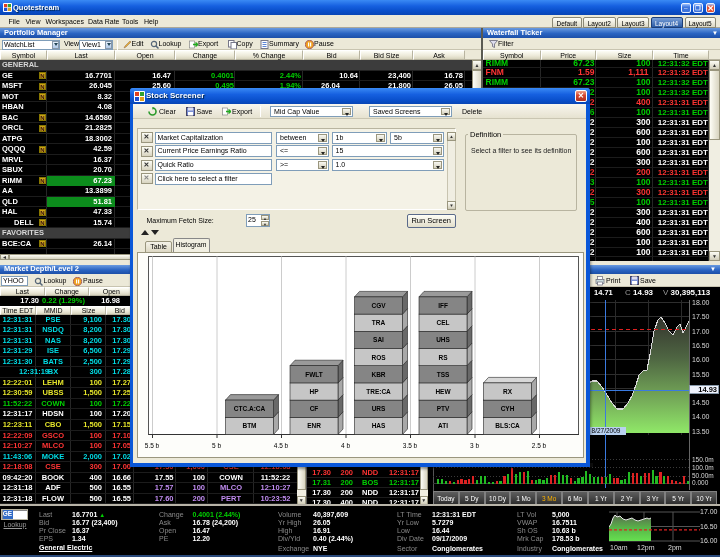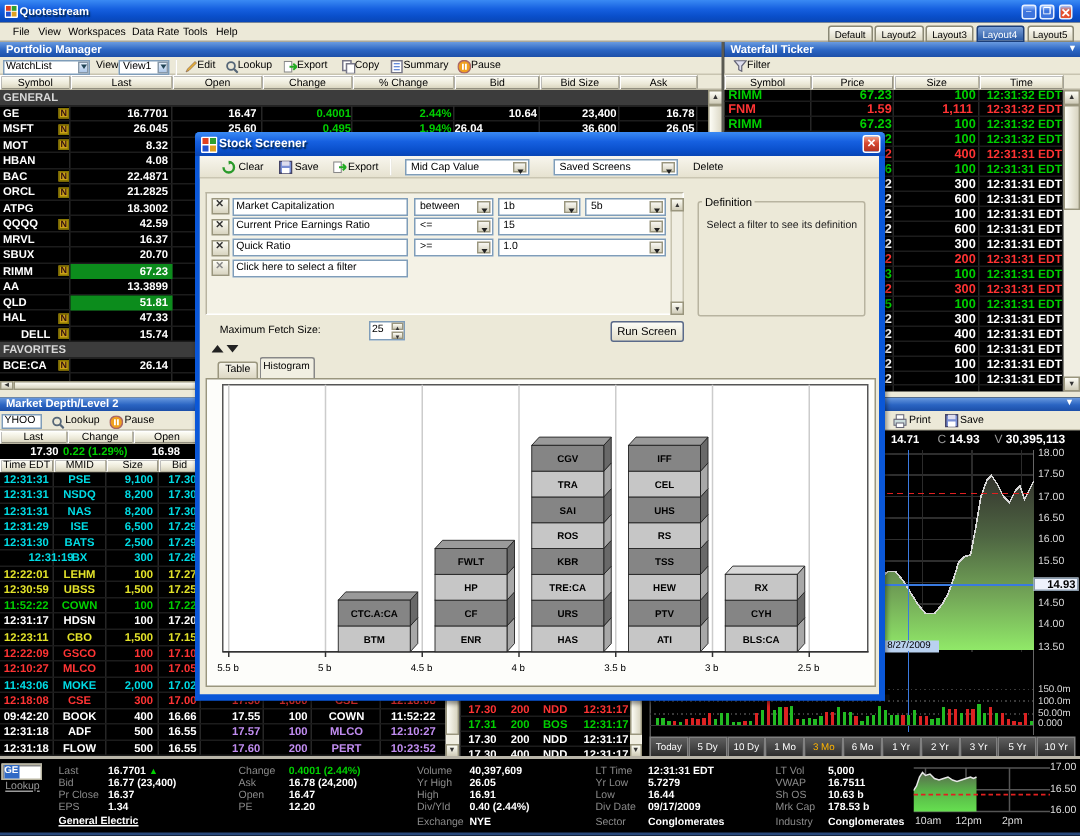--- a/index.html
+++ b/index.html
@@ -111,22 +111,22 @@
 <div class="a" style="left:303px;top:70.5px;width:55px;height:10.5px;line-height:10.5px;color:#fff;font-size:7.5px;font-weight:bold;text-align:right;">10.64</div>
 <div class="a" style="left:360px;top:70.5px;width:51px;height:10.5px;line-height:10.5px;color:#fff;font-size:7.5px;font-weight:bold;text-align:right;">23,400</div>
 <div class="a" style="left:413px;top:70.5px;width:50px;height:10.5px;line-height:10.5px;color:#fff;font-size:7.5px;font-weight:bold;text-align:right;">16.78</div>
 <div class="a" style="left:0px;top:81.0px;width:472px;height:10.5px;border-bottom:1px solid #1c1c1c;"></div>
 <div class="a" style="left:2px;top:81.0px;width:44px;height:10.5px;line-height:10.5px;color:#fff;font-size:7.5px;font-weight:bold;">MSFT</div>
 <div class="a" style="left:39px;top:82.5px;width:7px;height:7px;line-height:7px;background:#caa018;color:#311;font-size:6px;font-weight:bold;text-align:center;line-height:7px;border:1px solid #870;">N</div>
 <div class="a" style="left:47px;top:81.0px;width:65px;height:10.5px;line-height:10.5px;color:#fff;font-size:7.5px;font-weight:bold;text-align:right;">26.045</div>
 <div class="a" style="left:115px;top:81.0px;width:56px;height:10.5px;line-height:10.5px;color:#fff;font-size:7.5px;font-weight:bold;text-align:right;">25.60</div>
 <div class="a" style="left:175px;top:81.0px;width:59px;height:10.5px;line-height:10.5px;color:#00d000;font-size:7.5px;font-weight:bold;text-align:right;">0.495</div>
 <div class="a" style="left:235px;top:81.0px;width:66px;height:10.5px;line-height:10.5px;color:#00d000;font-size:7.5px;font-weight:bold;text-align:right;">1.94%</div>
-<div class="a" style="left:303px;top:81.0px;width:55px;height:10.5px;line-height:10.5px;color:#fff;font-size:7.5px;font-weight:bold;text-align:left;">26.04</div>
-<div class="a" style="left:360px;top:81.0px;width:51px;height:10.5px;line-height:10.5px;color:#fff;font-size:7.5px;font-weight:bold;text-align:right;">36,600</div>
+<div class="a" style="left:303px;top:81.0px;width:55px;height:10.5px;line-height:10.5px;color:#fff;font-size:7.5px;font-weight:bold;text-align:center;">26.04</div>
+<div class="a" style="left:360px;top:81.0px;width:51px;height:10.5px;line-height:10.5px;color:#fff;font-size:7.5px;font-weight:bold;text-align:right;">21,800</div>
 <div class="a" style="left:413px;top:81.0px;width:50px;height:10.5px;line-height:10.5px;color:#fff;font-size:7.5px;font-weight:bold;text-align:right;">26.05</div>
 <div class="a" style="left:0px;top:91.5px;width:472px;height:10.5px;border-bottom:1px solid #1c1c1c;"></div>
 <div class="a" style="left:2px;top:91.5px;width:44px;height:10.5px;line-height:10.5px;color:#fff;font-size:7.5px;font-weight:bold;">MOT</div>
 <div class="a" style="left:39px;top:93.0px;width:7px;height:7px;line-height:7px;background:#caa018;color:#311;font-size:6px;font-weight:bold;text-align:center;line-height:7px;border:1px solid #870;">N</div>
 <div class="a" style="left:47px;top:91.5px;width:65px;height:10.5px;line-height:10.5px;color:#fff;font-size:7.5px;font-weight:bold;text-align:right;">8.32</div>
 <div class="a" style="left:115px;top:91.5px;width:56px;height:10.5px;line-height:10.5px;color:#fff;font-size:7.5px;font-weight:bold;text-align:right;">8.10</div>
 <div class="a" style="left:175px;top:91.5px;width:59px;height:10.5px;line-height:10.5px;color:#00d000;font-size:7.5px;font-weight:bold;text-align:right;">0.22</div>
 <div class="a" style="left:235px;top:91.5px;width:66px;height:10.5px;line-height:10.5px;color:#00d000;font-size:7.5px;font-weight:bold;text-align:right;">2.72%</div>
 <div class="a" style="left:303px;top:91.5px;width:55px;height:10.5px;line-height:10.5px;color:#fff;font-size:7.5px;font-weight:bold;text-align:right;">8.31</div>
 <div class="a" style="left:360px;top:91.5px;width:51px;height:10.5px;line-height:10.5px;color:#fff;font-size:7.5px;font-weight:bold;text-align:right;">10,000</div>
@@ -136,21 +136,21 @@
 <div class="a" style="left:47px;top:102.0px;width:65px;height:10.5px;line-height:10.5px;color:#fff;font-size:7.5px;font-weight:bold;text-align:right;">4.08</div>
 <div class="a" style="left:115px;top:102.0px;width:56px;height:10.5px;line-height:10.5px;color:#fff;font-size:7.5px;font-weight:bold;text-align:right;">4.01</div>
 <div class="a" style="left:175px;top:102.0px;width:59px;height:10.5px;line-height:10.5px;color:#00d000;font-size:7.5px;font-weight:bold;text-align:right;">0.07</div>
 <div class="a" style="left:235px;top:102.0px;width:66px;height:10.5px;line-height:10.5px;color:#00d000;font-size:7.5px;font-weight:bold;text-align:right;">1.75%</div>
 <div class="a" style="left:303px;top:102.0px;width:55px;height:10.5px;line-height:10.5px;color:#fff;font-size:7.5px;font-weight:bold;text-align:right;">4.07</div>
 <div class="a" style="left:360px;top:102.0px;width:51px;height:10.5px;line-height:10.5px;color:#fff;font-size:7.5px;font-weight:bold;text-align:right;">8,000</div>
 <div class="a" style="left:413px;top:102.0px;width:50px;height:10.5px;line-height:10.5px;color:#fff;font-size:7.5px;font-weight:bold;text-align:right;">4.08</div>
 <div class="a" style="left:0px;top:112.5px;width:472px;height:10.5px;border-bottom:1px solid #1c1c1c;"></div>
 <div class="a" style="left:2px;top:112.5px;width:44px;height:10.5px;line-height:10.5px;color:#fff;font-size:7.5px;font-weight:bold;">BAC</div>
 <div class="a" style="left:39px;top:114.0px;width:7px;height:7px;line-height:7px;background:#caa018;color:#311;font-size:6px;font-weight:bold;text-align:center;line-height:7px;border:1px solid #870;">N</div>
-<div class="a" style="left:47px;top:112.5px;width:65px;height:10.5px;line-height:10.5px;color:#fff;font-size:7.5px;font-weight:bold;text-align:right;">22.4871</div>
+<div class="a" style="left:47px;top:112.5px;width:65px;height:10.5px;line-height:10.5px;color:#fff;font-size:7.5px;font-weight:bold;text-align:right;">14.6580</div>
 <div class="a" style="left:115px;top:112.5px;width:56px;height:10.5px;line-height:10.5px;color:#fff;font-size:7.5px;font-weight:bold;text-align:right;">16.50</div>
 <div class="a" style="left:175px;top:112.5px;width:59px;height:10.5px;line-height:10.5px;color:#00d000;font-size:7.5px;font-weight:bold;text-align:right;">0.28</div>
 <div class="a" style="left:235px;top:112.5px;width:66px;height:10.5px;line-height:10.5px;color:#00d000;font-size:7.5px;font-weight:bold;text-align:right;">1.70%</div>
 <div class="a" style="left:303px;top:112.5px;width:55px;height:10.5px;line-height:10.5px;color:#fff;font-size:7.5px;font-weight:bold;text-align:right;">16.78</div>
 <div class="a" style="left:360px;top:112.5px;width:51px;height:10.5px;line-height:10.5px;color:#fff;font-size:7.5px;font-weight:bold;text-align:right;">15,000</div>
 <div class="a" style="left:413px;top:112.5px;width:50px;height:10.5px;line-height:10.5px;color:#fff;font-size:7.5px;font-weight:bold;text-align:right;">16.79</div>
 <div class="a" style="left:0px;top:123.0px;width:472px;height:10.5px;border-bottom:1px solid #1c1c1c;"></div>
 <div class="a" style="left:2px;top:123.0px;width:44px;height:10.5px;line-height:10.5px;color:#fff;font-size:7.5px;font-weight:bold;">ORCL</div>
 <div class="a" style="left:39px;top:124.5px;width:7px;height:7px;line-height:7px;background:#caa018;color:#311;font-size:6px;font-weight:bold;text-align:center;line-height:7px;border:1px solid #870;">N</div>
 <div class="a" style="left:47px;top:123.0px;width:65px;height:10.5px;line-height:10.5px;color:#fff;font-size:7.5px;font-weight:bold;text-align:right;">21.2825</div>

